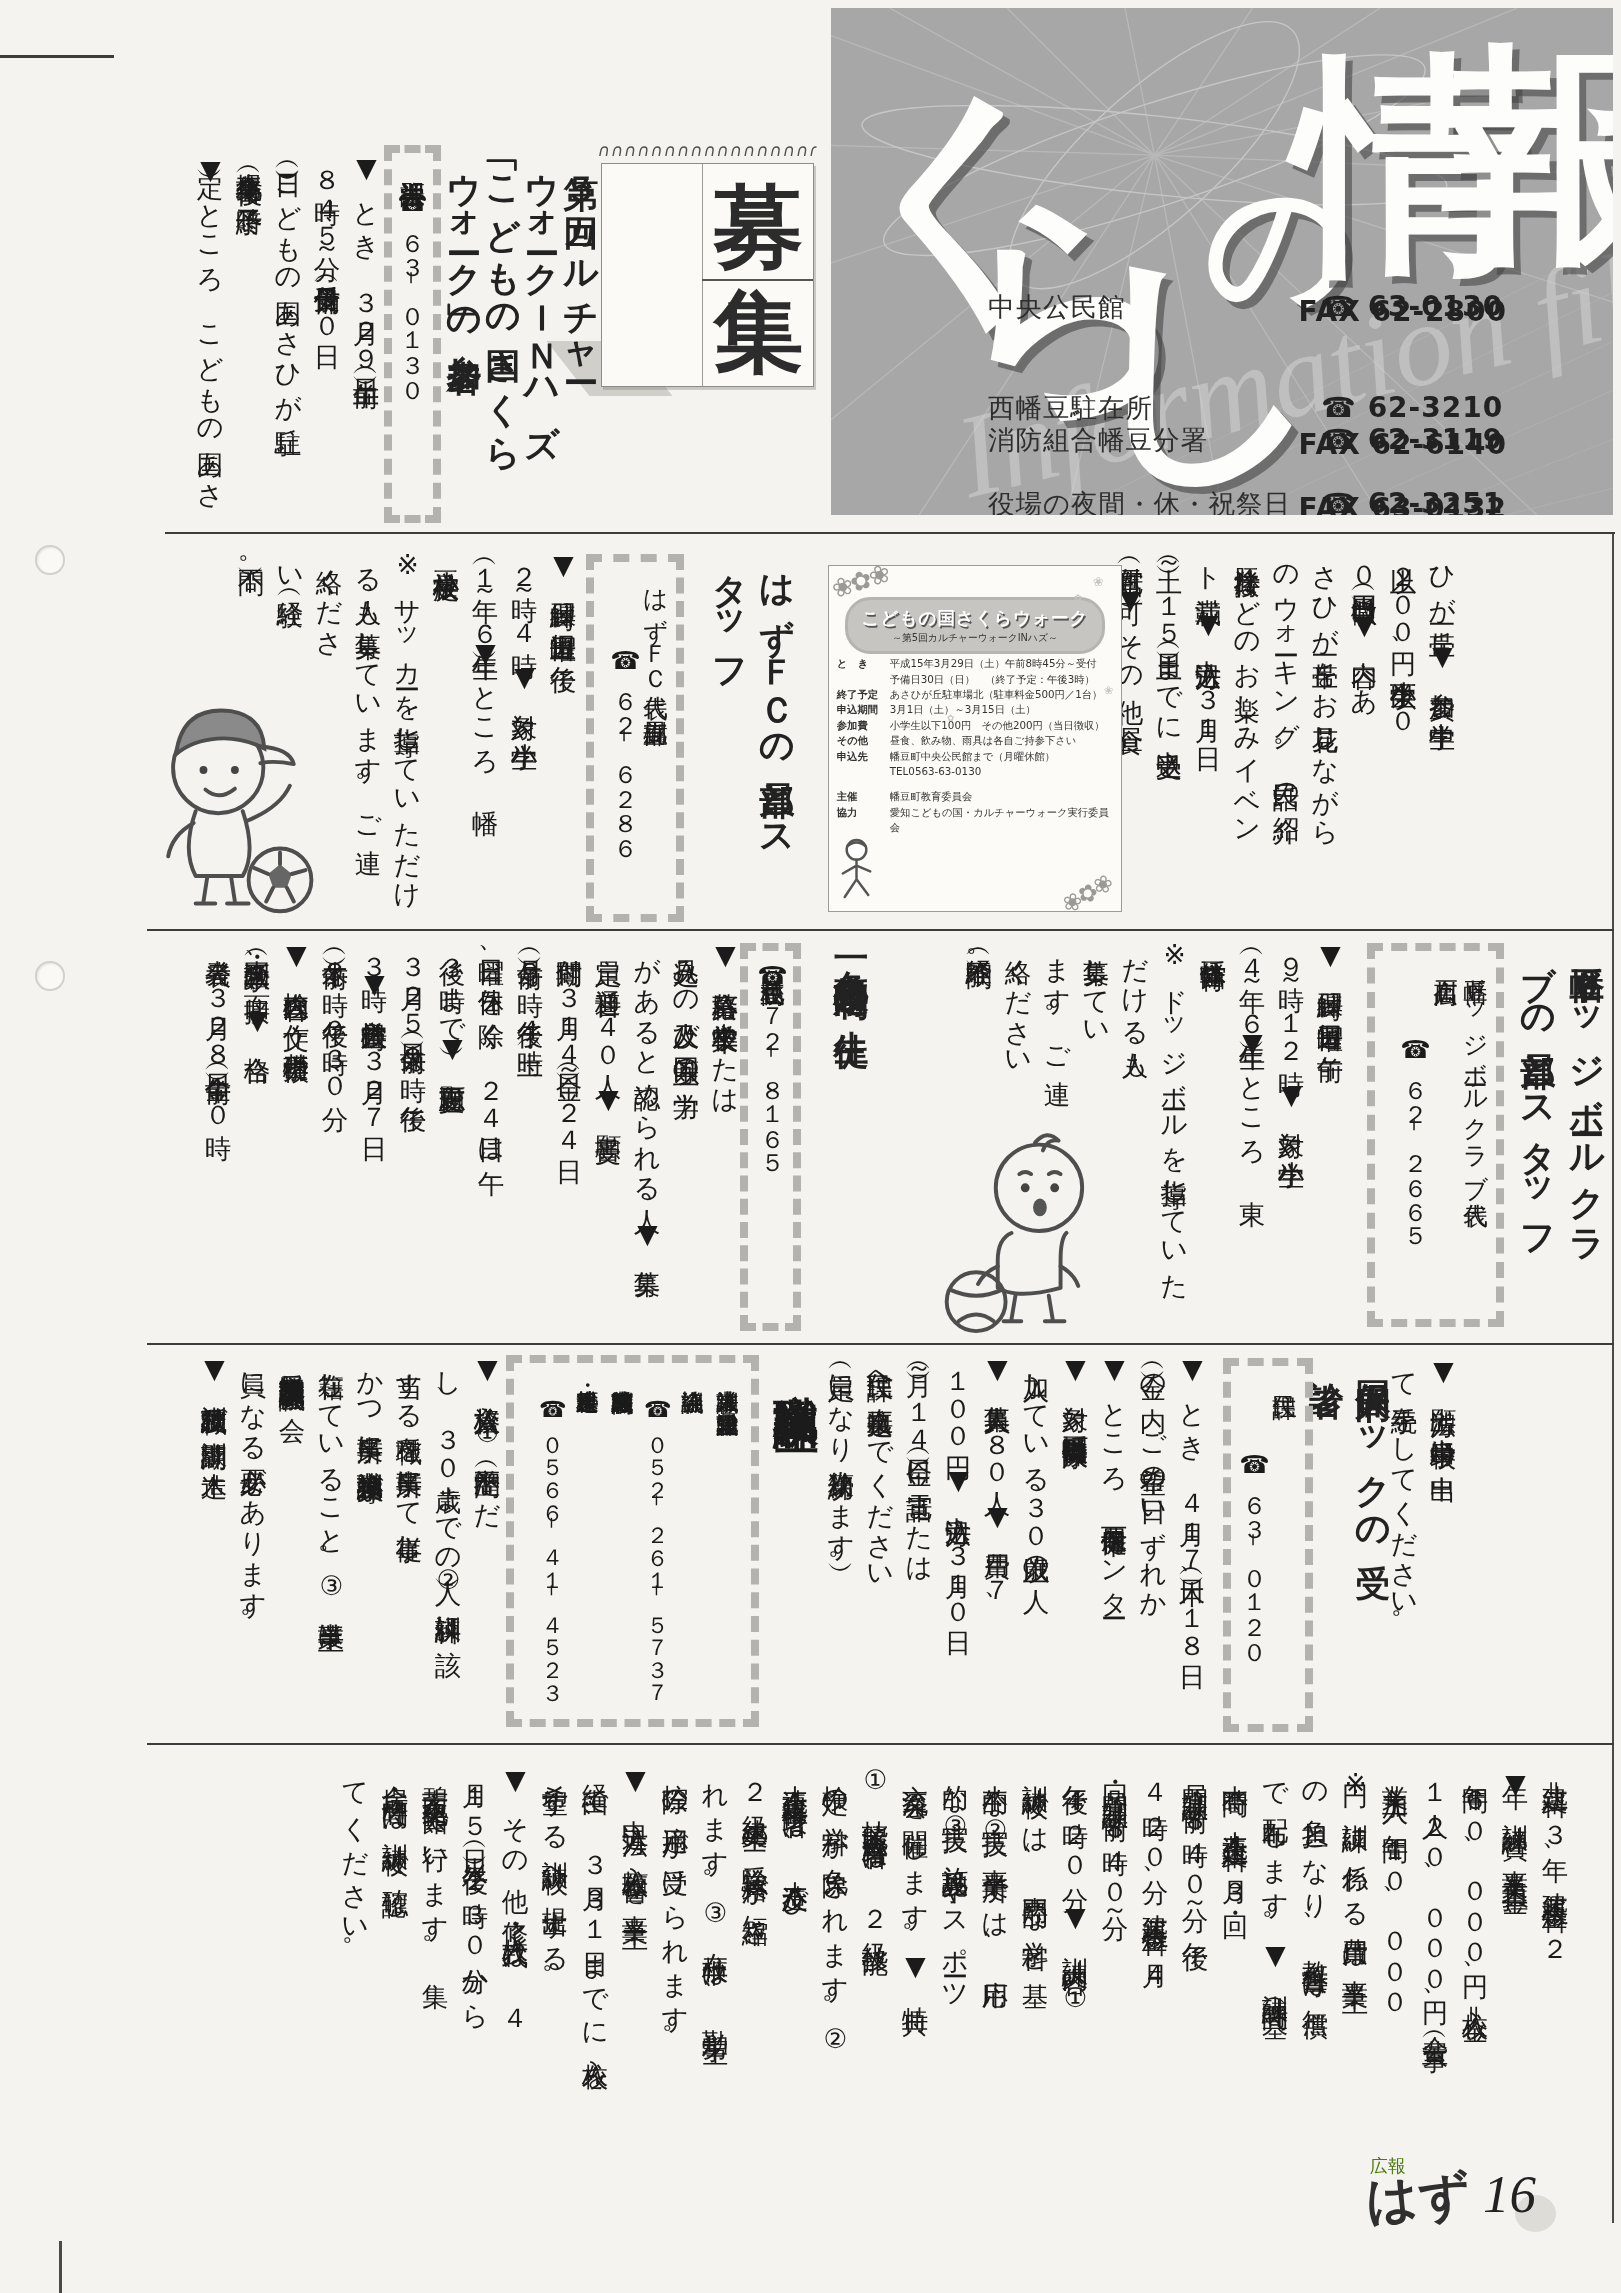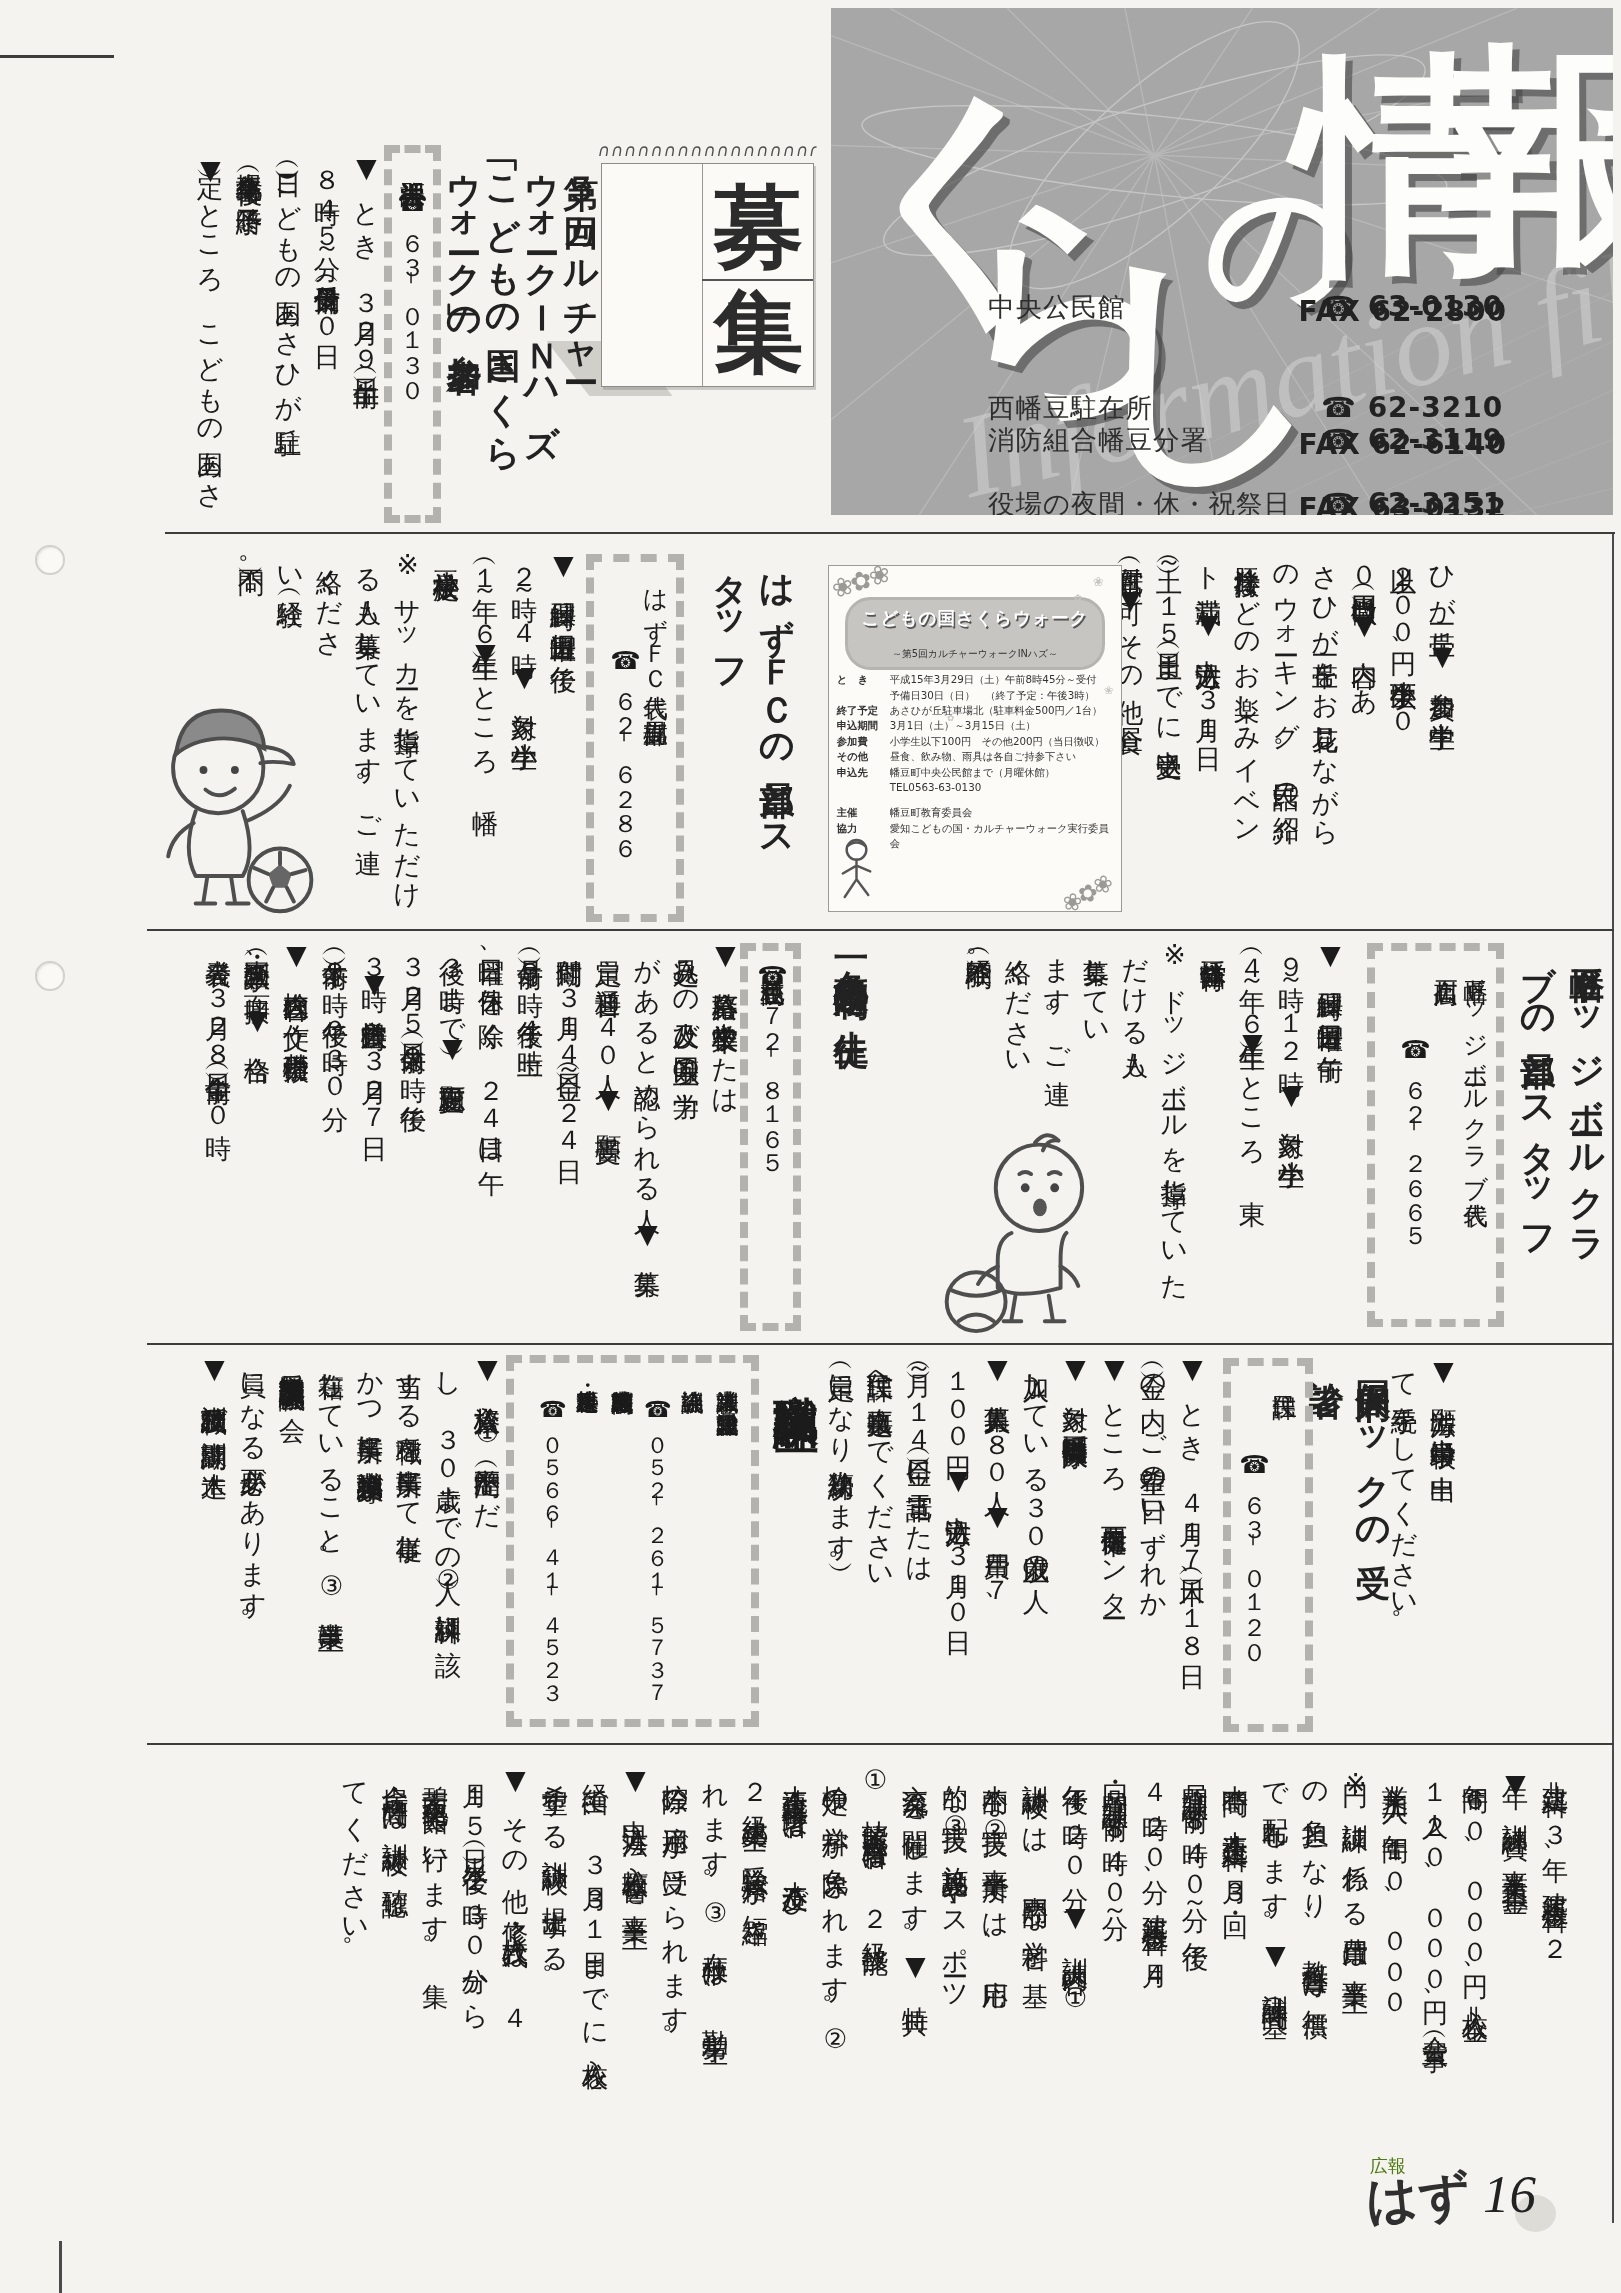--- a/index.html
+++ b/index.html
@@ -40,21 +40,21 @@
   #cal .mid-line{position:absolute;left:100px;top:115px;width:111px;height:2px;background:#555;}
   .calchar{position:absolute;left:102px;width:109px;text-align:center;font-weight:bold;
            font-size:90px;line-height:1;color:#2c2c2c;}
   
   #flyer{position:absolute;left:828px;top:565px;width:294px;height:347px;background:#fcfbf8;
          border:1px solid #9c9b96;box-sizing:border-box;padding:5.9px 7.8px;overflow:hidden;}
   #flyer .bubble{margin:25.5px auto 2px;width:247px;background:#c6c5c1;border:3.9px solid #b5b4b0;
                  border-radius:25.5px;padding:5.9px 3.9px;text-align:center;}
   #flyer .bubble .t{font-size:17.6px;font-weight:bold;color:#fff;letter-spacing:1px;
                     text-shadow:1.5px 1.5px 0 #555;}
-  #flyer .bubble .s{font-size:9.8px;color:#333;margin-top:18px;}
+  #flyer .bubble .s{font-size:9.8px;color:#333;margin-top:2px;}
   #flyer .desc{font-size:9.3px;color:#444;line-height:1.45;margin:7.8px 2px 5.9px;white-space:pre-line;}
   .frow{display:flex;font-size:10.3px;line-height:1.5;color:#333;}
   .frow .fl{width:53px;font-weight:bold;flex:none;}
   .frow .fv{flex:1;}
   #flyer .credits{margin-top:9.8px;}
   .petal{position:absolute;color:#c7c6c2;}
   .corner-fl{position:absolute;color:#9b9a95;letter-spacing:-2px;}
   
   #footer{position:absolute;left:1360px;top:2148px;width:206px;height:88px;}
   #footer .ghost{position:absolute;left:155px;top:47px;width:41px;height:37px;border-radius:50%;

